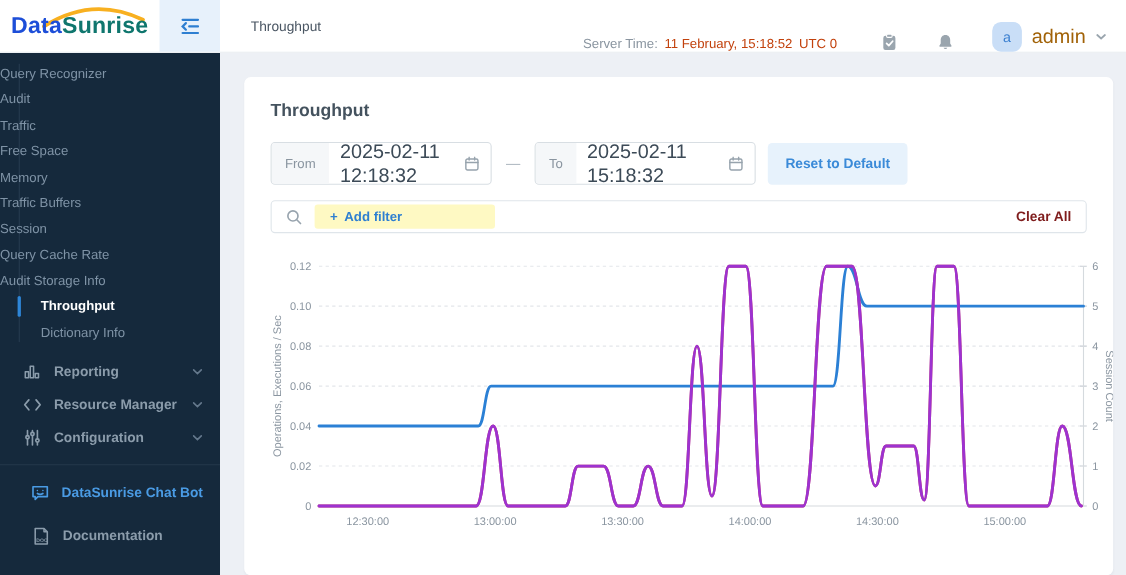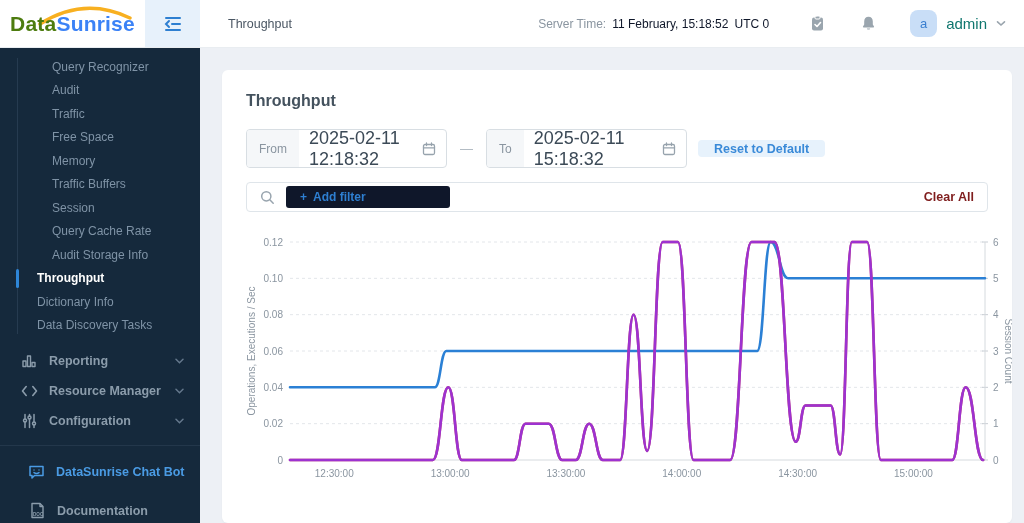--- a/index.html
+++ b/index.html
@@ -5,48 +5,48 @@
   * { margin:0; padding:0; box-sizing:border-box; }
   html,body { width:1024px; height:523px; overflow:hidden; background:#fff;
               font-family:"Liberation Sans", sans-serif; }
   .app { width:1024px; height:523px; display:flex; flex-direction:column; }
 
   
   .topbar { height:48px; background:#fff; display:flex; align-items:stretch; flex:0 0 48px;
             border-bottom:1px solid #e9edf1; position:relative; z-index:5; }
   .logo { width:145px; display:flex; align-items:center; justify-content:center; position:relative; cursor:pointer; }
   .logo-text { font-size:21px; font-weight:700; letter-spacing:.2px; position:relative; }
-  .logo-part1 { color:#4d7c0f; }
-  .logo-part2 { color:#3b82f6; }
+  .logo-part1 { color:#1d4ed8; }
+  .logo-part2 { color:#0f766e; }
   .logo-arc { position:absolute; left:38px; top:2px; pointer-events:none; }
   .fold-btn { width:55px; background:#e7f1fb; border:none; display:flex; align-items:center; justify-content:center; cursor:pointer; }
   .page-title { display:flex; align-items:center; margin-left:28px; font-size:12.5px; color:#4a5663; }
-  .topbar-right { margin-left:auto; display:flex; align-items:center; }
+  .topbar-right { margin-left:auto; display:flex; align-items:flex-end; }
   .server-time { display:flex; align-items:center; gap:6px; padding-right:22px; font-size:12px; }
   .st-label { color:#8a95a0; }
-  .st-value { color:#0f172a; }
+  .st-value { color:#c2410c; }
   .tb-divider { width:1px; background:#eceff2; }
   .tb-iconbtn { width:50px; border:none; background:transparent; display:flex; align-items:center; justify-content:center; cursor:pointer; color:#9aa5ae; }
   .user { display:flex; align-items:center; gap:9px; padding:0 18px 0 16px; cursor:pointer; }
   .avatar { width:27px; height:27px; border-radius:8px; background:#c9def7; color:#3a7fd0;
             display:flex; align-items:center; justify-content:center; font-size:13px; }
-  .user-name { font-size:15px; color:#0f766e; }
+  .user-name { font-size:18px; color:#a16207; }
   .caret { color:#9aa5ae; }
 
   
   .layout { flex:1; display:flex; overflow:hidden; }
 
   
   .sidebar { width:200px; flex:0 0 200px; background:#15293c; padding-top:7px; overflow:hidden; }
   .sidebar ul { list-style:none; }
   .tree { position:relative; }
   .tree::before { content:''; position:absolute; left:17px; top:3px; bottom:3px; width:1px; background:#263b50; }
   .tree li { position:relative; height:23.5px; display:flex; align-items:center;
              font-size:12px; color:#7f93a6; cursor:pointer; white-space:nowrap; }
-  ul.deep li { padding-left:52px; }
+  ul.deep li { }
   ul.mid  li { padding-left:37px; }
   .tree li.active { color:#ffffff; font-weight:700; }
   .tree li.active::after { content:''; position:absolute; left:16px; top:2px; height:19px; width:3px;
                            background:#2e86d8; border-radius:2px; }
   ul.sections { margin-top:9px; }
   ul.sections li { height:30px; display:flex; align-items:center; gap:11px; padding:0 16px 0 20px;
                    font-size:12.5px; font-weight:600; color:#8b9cab; cursor:pointer; white-space:nowrap; }
   ul.sections li .s-label { flex:1; }
   .s-icon { width:18px; display:flex; justify-content:center; color:#8b9cab; }
   .s-chevron { color:#64788c; display:flex; }
@@ -62,28 +62,28 @@
   .card-title { font-size:16px; font-weight:600; color:#44525e; margin-bottom:19px; }
 
   .date-row { display:flex; align-items:center; }
   .date-box { width:201px; height:39px; border:1px solid #d8dee3; border-radius:4px;
               display:flex; align-items:center; overflow:hidden; background:#fff; cursor:pointer;justify-content:flex-end; }
   .date-label { background:#f5f7f9; color:#8a95a0; font-size:12px; padding:0 12px;
                 height:100%; display:flex; align-items:center; }
   .date-value { font-size:18px; font-weight:400; color:#3c4a57; padding-left:10px; }
   .cal-icon { margin-left:auto; margin-right:10px; color:#97a3ad; display:flex; cursor:pointer; }
   .range-dash { color:#aab4bd; margin:0 13px; font-size:13px; }
-  .reset-btn { margin-left:11px; height:17px; border:none; border-radius:4px; background:#e7f2fc;
+  .reset-btn { margin-left:11px; height:38px; border:none; border-radius:4px; background:#e7f2fc;
                color:#3a8ad8; font-size:12.5px; font-weight:600; padding:0 16px; cursor:pointer;
                font-family:"Liberation Sans", sans-serif; }
 
   .filter-bar { margin-top:14px; height:30px; border:1px solid #dfe5ea; border-radius:4px;
                 display:flex; align-items:center; padding:0 13px; }
   .search-icon { color:#98a4ae; display:flex; margin-right:11px; }
-  .add-filter { width:164px; height:22px; border:none; border-radius:3px; background:#0f172a;
+  .add-filter { width:164px; height:22px; border:none; border-radius:3px; background:#fef9c3;
                 color:#2e7fd1; font-size:12px; font-weight:600; text-align:left; padding:0 0 0 14px;
                 cursor:pointer; font-family:"Liberation Sans", sans-serif; }
   .add-filter .plus { margin-right:6px; font-weight:700; }
   .clear-all { margin-left:auto; color:#7f1d1d; font-size:12.5px; font-weight:600; cursor:pointer; text-decoration:none; }
 
   .chart-wrap { margin-top:22px; position:relative; }
   .legend { display:flex; justify-content:center; gap:14px; margin-top:4px; }
   .legend-btn { display:flex; align-items:center; gap:6px; border:1px solid #a9cdeb; background:#edf5fc;
                 border-radius:4px; padding:2px 9px; font-size:11.5px; color:#44525e; cursor:pointer;
                 font-family:"Liberation Sans", sans-serif; }
@@ -153,21 +153,20 @@
             <li>Free Space</li>
             <li>Memory</li>
             <li>Traffic Buffers</li>
             <li>Session</li>
             <li>Query Cache Rate</li>
             <li>Audit Storage Info</li>
           </ul>
         <ul class="mid" id="mid-list">
             <li class="active">Throughput</li>
             <li>Dictionary Info</li>
-            <li>Data Discovery Tasks</li>
           </ul>
       </div>
       <ul class="sections" id="section-list">
           <li>
             <span class="s-icon">
               <svg width="16" height="16" viewBox="0 0 16 16" fill="none" stroke="currentColor" stroke-width="1.4" stroke-linejoin="round">
                 <path d="M2 13.5 V8 H5 V13.5 Z"></path>
                 <path d="M6.5 13.5 V3 H9.5 V13.5 Z"></path>
                 <path d="M11 13.5 V9.5 H14 V13.5 Z"></path>
               </svg>

